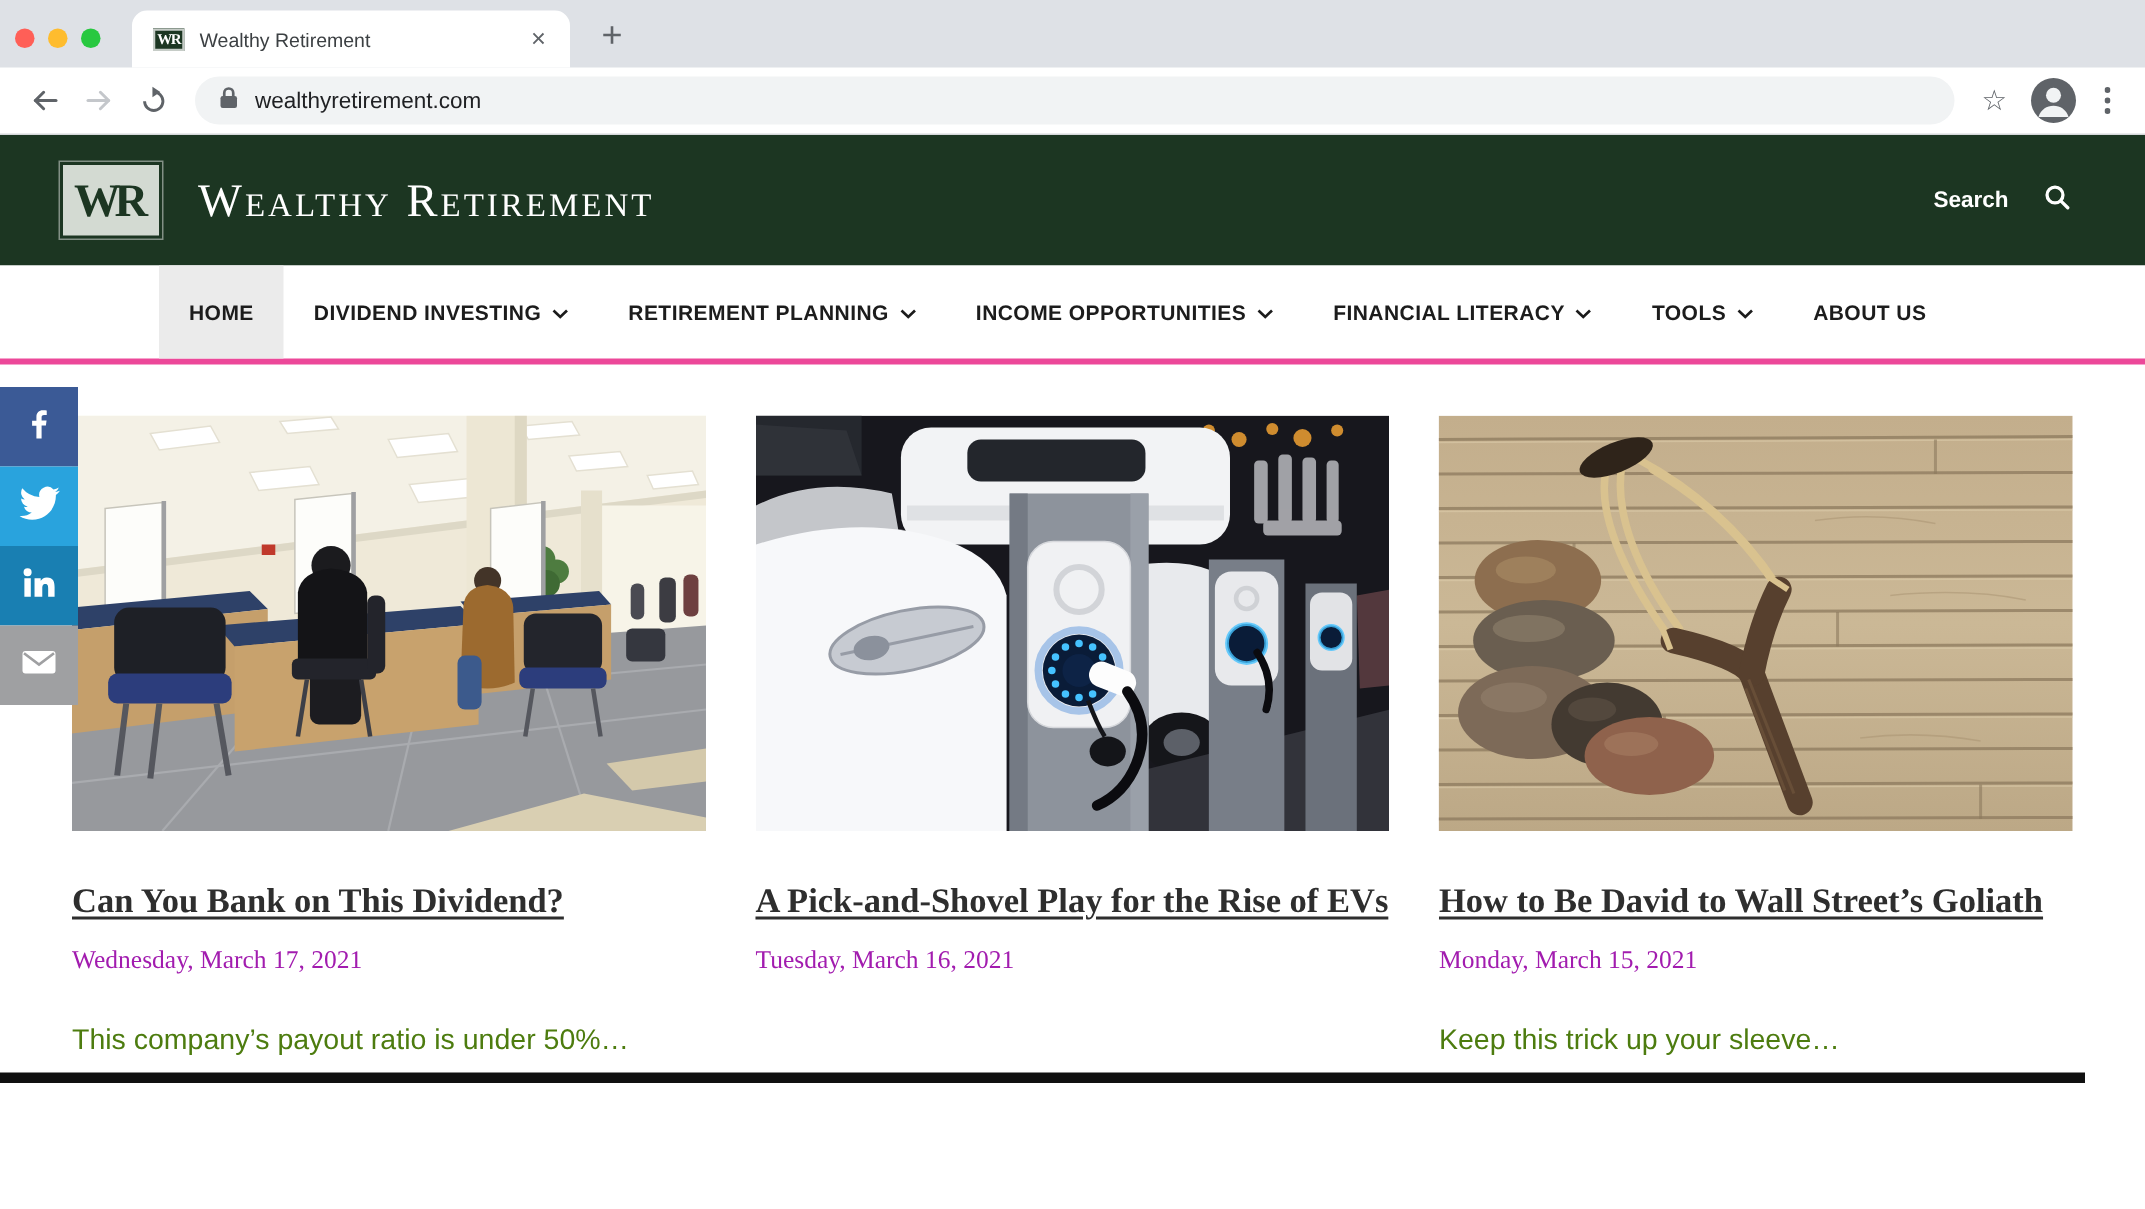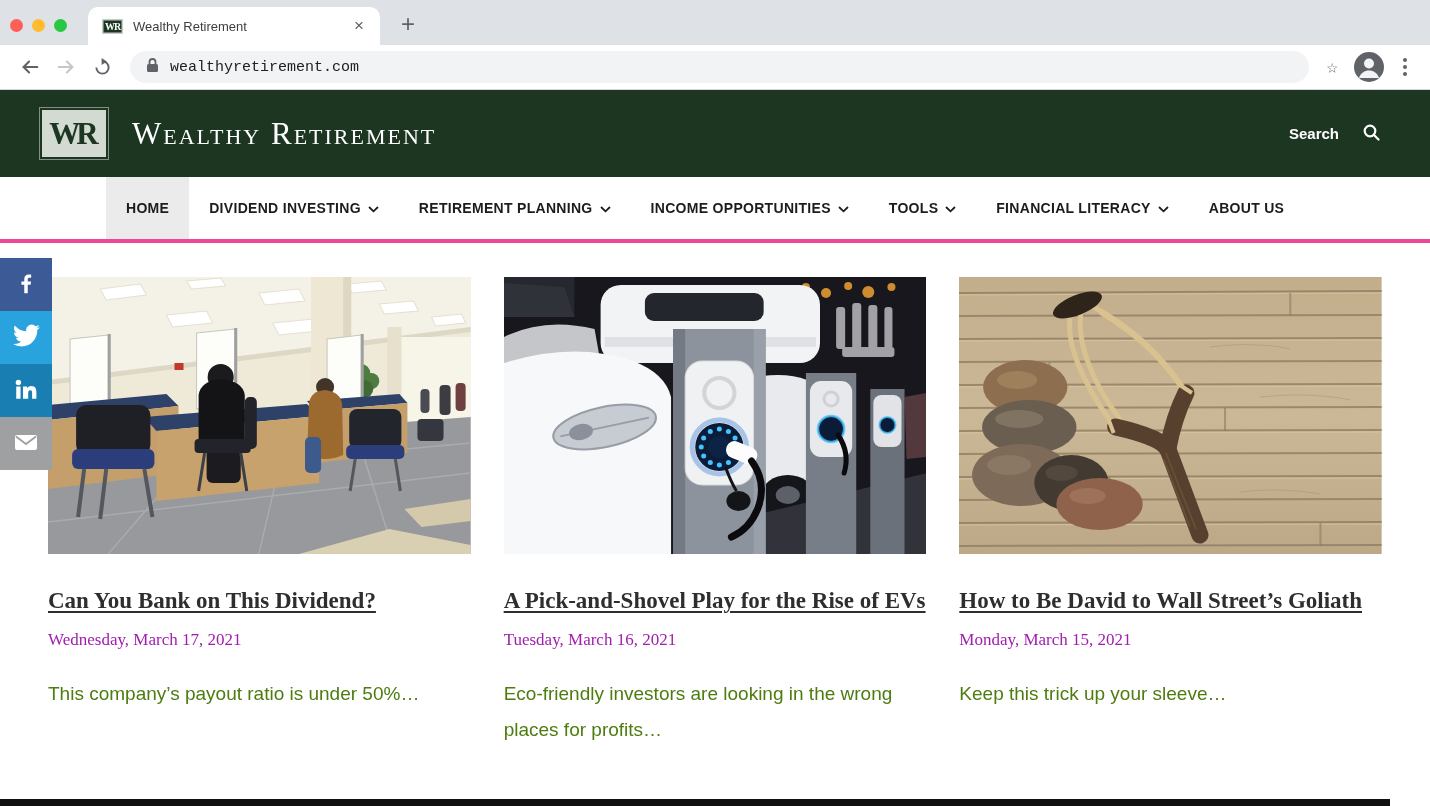--- a/index.html
+++ b/index.html
@@ -1,35 +1,35 @@
 <!DOCTYPE html>
 <html><head>
 <meta charset="utf-8">
 <style>
   * { margin:0; padding:0; box-sizing:border-box; }
   html,body { width:1430px; height:806px; overflow:hidden; background:#fff;
     font-family:"Liberation Sans", sans-serif; }
-  .window { position:relative; width:1430px; height:806px; background:#fff; }
+  .window { position:relative; width:1430px; height:722px; background:#fff; }
 
   
   .tabstrip { position:relative; height:45px; background:#dee1e6; }
   .traffic { position:absolute; top:19px; left:10px; display:flex; gap:9px; }
   .traffic span { width:13px; height:13px; border-radius:50%; display:block; }
   .tab { position:absolute; left:88px; top:7px; width:292px; height:38px; background:#fff;
     border-radius:10px 10px 0 0; display:flex; align-items:center; padding:0 14px; }
   .favicon { width:21px; height:15px; background:#1c3622; color:#fff; flex:0 0 auto;
     box-shadow: inset 0 0 0 1.5px rgba(255,255,255,.75); display:flex; align-items:center; justify-content:center;
     font-family:"Liberation Serif", serif; font-weight:bold; font-size:10px; letter-spacing:-1px; margin-right:10px; }
   .tab-title { flex:1; font-size:13px; color:#3c4043; white-space:nowrap; overflow:hidden; }
   .tab-close { font-size:17px; color:#5f6368; padding:0 2px; cursor:default; }
   .newtab { position:absolute; left:392px; top:8px; width:32px; height:32px; display:flex;
     align-items:center; justify-content:center; font-size:24px; font-weight:300; color:#5f6368; }
 
   .toolbar { height:45px; background:#fff; border-bottom:1px solid #d5d7da;
-    display:flex; align-items:center; padding:0 12px;font-family:Liberation Mono, monospace; }
+    display:flex; align-items:center; padding:0 12px; }
   .navbtn { width:30px; height:30px; display:flex; align-items:center; justify-content:center; margin:0 3px; }
   .omnibox { flex:1; height:32px; background:#f1f3f4; border-radius:16px; margin:0 10px;
     display:flex; align-items:center; padding:0 16px; }
   .omnibox .url { font-size:15px; color:#202124; margin-left:11px; }
   .star { font-size:19px; color:#5f6368; margin:0 8px; }
   .avatar { width:30px; height:30px; border-radius:50%; background:#5f6368; margin:0 8px;
     display:flex; align-items:center; justify-content:center; overflow:hidden; }
   .kebab { width:26px; height:30px; display:flex; align-items:center; justify-content:center; }
 
   
@@ -164,27 +164,27 @@
             <polyline points="1,1 5.5,5.3 10,1"></polyline>
           </svg></span>
     </a>
     <a class="nav-item">
       <span>INCOME OPPORTUNITIES</span>
       <span><svg width="11" height="7" viewBox="0 0 11 7" fill="none" stroke="#1c1c1c" stroke-width="1.8">
             <polyline points="1,1 5.5,5.3 10,1"></polyline>
           </svg></span>
     </a>
     <a class="nav-item">
-      <span>TOOLS</span>
+      <span>FINANCIAL LITERACY</span>
       <span><svg width="11" height="7" viewBox="0 0 11 7" fill="none" stroke="#1c1c1c" stroke-width="1.8">
             <polyline points="1,1 5.5,5.3 10,1"></polyline>
           </svg></span>
     </a>
     <a class="nav-item">
-      <span>FINANCIAL LITERACY</span>
+      <span>TOOLS</span>
       <span><svg width="11" height="7" viewBox="0 0 11 7" fill="none" stroke="#1c1c1c" stroke-width="1.8">
             <polyline points="1,1 5.5,5.3 10,1"></polyline>
           </svg></span>
     </a>
     <a class="nav-item">
       <span>ABOUT US</span>
     </a>
   </nav>
 
   <aside class="social">
@@ -381,21 +381,20 @@
           <g transform="rotate(22 236 176)">
               <rect x="220" y="167" width="32" height="17" rx="8" fill="#fdfdfd"></rect>
             </g>
           <path d="M246 184 Q262 206 252 232 Q244 252 226 260" stroke="#0b0b0f" stroke-width="7" fill="none" stroke-linecap="round"></path>
           <path d="M220 190 Q226 206 231 214" stroke="#141519" stroke-width="3" fill="none"></path>
           <ellipse cx="233" cy="224" rx="12" ry="10" fill="#141519"></ellipse>
         </svg>
       </a>
       <h2><span>A Pick-and-Shovel Play for the Rise of EVs</span></h2>
       <div class="date">Tuesday, March 16, 2021</div>
-      <p class="excerpt">Eco-friendly investors are looking in the wrong places for profits…</p>
     </article>
 
     <article class="card">
       <a class="card-image">
         <svg viewBox="0 0 421 277" preserveAspectRatio="none">
           <defs>
             <linearGradient id="wood" x1="0" y1="0" x2="0" y2="1">
               <stop offset="0" stop-color="#c3ae8c"></stop>
                 <stop offset="0.5" stop-color="#cbb896"></stop>
                 <stop offset="1" stop-color="#bca886"></stop>

